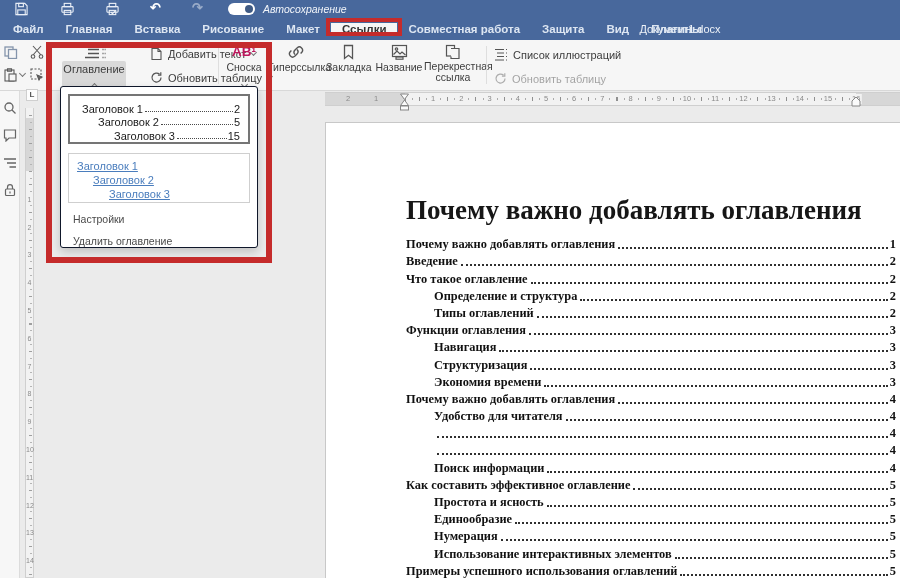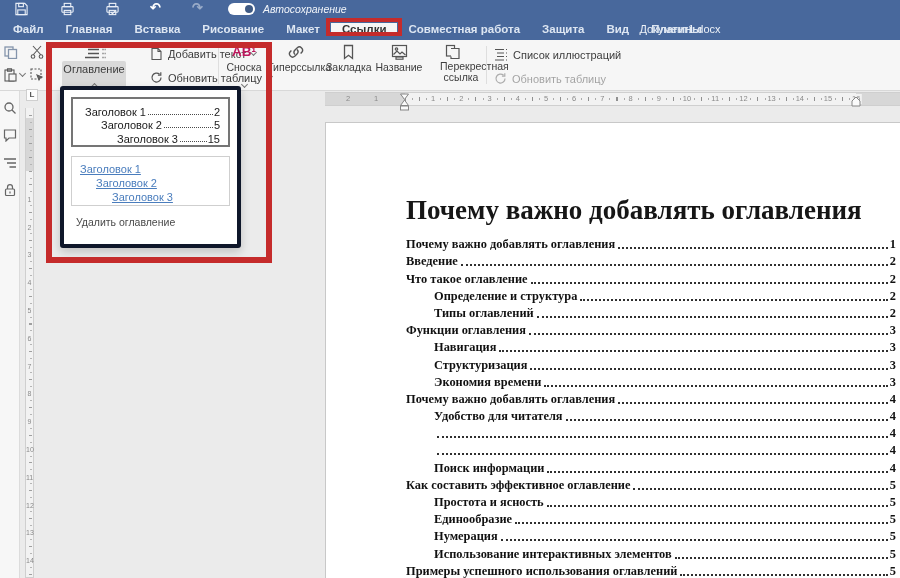--- a/index.html
+++ b/index.html
@@ -29,21 +29,21 @@
   .row-btn { position:absolute; display:flex; align-items:center; gap:5px; cursor:pointer; }
   .big-btn { position:absolute; top:2px; text-align:center; cursor:pointer; }
   .big-btn .bicon { height:19px; display:flex; align-items:center; justify-content:center; color:#be185d; }
   .vsep { position:absolute; top:6px; height:38px; width:1px; background:#dedede; }
   .chev { display:inline-block; width:5px; height:5px; border-right:1.4px solid #777; border-bottom:1.4px solid #777; }
   .chev.down { transform:rotate(45deg); margin-top:-3px; }
   .chev.up { transform:rotate(-135deg); }
   .toc-btn-pressed { background:#d9d9d9; border-radius:2px; padding:2px 0 12px; }
   .disabled { opacity:.45; }
   .ab-glyph { font-size:13.5px; font-weight:600; color:#444; line-height:15px; }
-  .two-line { line-height:10.5px;margin-left:16px; }
+  .two-line { line-height:10.5px; }
 
   
   .sidebar { position:absolute; left:0; top:91px; width:20px; height:487px; background:#f7f7f7; border-right:1px solid #dcdcdc; }
   .sb-icon { position:absolute; left:3px; width:14px; height:14px; color:#666; cursor:pointer; }
 
   
   .corner { position:absolute; left:26px; top:89px; width:12px; height:12px; background:#fdfdfd; border:1px solid #cfcfcf; font-size:8px; font-weight:bold; color:#555; line-height:10px; text-align:center; cursor:pointer; }
   .vruler { position:absolute; left:25px; top:108px; width:9px; height:470px; background:#f2f2f2; border:1px solid #cfcfcf; border-top:none; }
   .vruler .seg { position:absolute; left:0; width:100%; }
   .vruler .ticks { position:absolute; left:0; top:0; width:100%; height:100%;
@@ -63,21 +63,21 @@
 
   
   .page { position:absolute; left:325px; top:122px; width:592px; height:480px; background:#fff; border:1px solid #c8c8c8; }
   .doc-heading { position:absolute; left:80px; top:72px; font-family:"Liberation Serif", serif; font-weight:bold; font-size:27px; color:#161616; white-space:nowrap; cursor:text; }
   .doc-toc { position:absolute; left:80px; top:112px; width:490px; cursor:pointer; }
   .toc-row { display:flex; align-items:flex-end; height:17.2px; font-family:"Liberation Serif", serif; font-weight:bold; font-size:12.4px; color:#111; white-space:nowrap; }
   .toc-row .leader { flex:1; border-bottom:2px dotted #2f2f2f; margin:0 2px 3px 3px; min-width:10px; }
   .toc-row.lvl2 { padding-left:28px;text-align:center; }
 
   
-  .toc-panel { position:absolute; left:60px; top:86px; width:181px; height:162px; background:#fff; border:4px solid #0f172a; border-radius:3px; box-shadow:0 4px 10px rgba(0,0,0,.18); z-index:40; }
+  .toc-panel { position:absolute; left:60px; top:86px; width:198px; height:162px; background:#fff; border:1px solid #0f172a; border-radius:3px; box-shadow:0 4px 10px rgba(0,0,0,.18); z-index:40; }
   .style-box { margin:7px 7px 0 7px; height:50px; padding:5px 8px 0 4px; cursor:pointer; }
   .style-box.selected { border:2px solid #757575; }
   .style-box.plain { border:1px solid #cfcfcf; margin-top:9px; padding:5px 8px 0 8px; }
   .pv-row { display:flex; align-items:flex-end; height:13.5px; font-size:11px; color:#1a1a1a; white-space:nowrap; }
   .pv-row .leader { flex:1; border-bottom:1.5px dotted #4a4a4a; margin:0 1px 3px 2px; }
   .pv-link { display:block; font-size:11px; color:var(--link,#4a7dbd); text-decoration:underline; line-height:14px; cursor:pointer; }
   .menu-item { padding:10px 0 0 12px; font-size:10.5px; color:#4a4a4a; cursor:pointer; }
 
   
   .big-red { position:absolute; left:46px; top:42px; width:226px; height:221px; border:6px solid var(--red,#c52b2b); z-index:60; pointer-events:none; }
@@ -439,16 +439,17 @@
         <span>Заголовок 3</span>
         <span class="leader"></span>
         <span>15</span>
       </div>
     </div>
   <div class="style-box plain">
       <span class="pv-link" style="margin-left: 0px;">Заголовок 1</span>
       <span class="pv-link" style="margin-left: 16px;">Заголовок 2</span>
       <span class="pv-link" style="margin-left: 32px;">Заголовок 3</span>
     </div>
+  <div class="menu-item">Настройки</div>
   <div class="menu-item">Удалить оглавление</div>
 </div>
 
 <div class="big-red"></div>
 
 </body></html>

